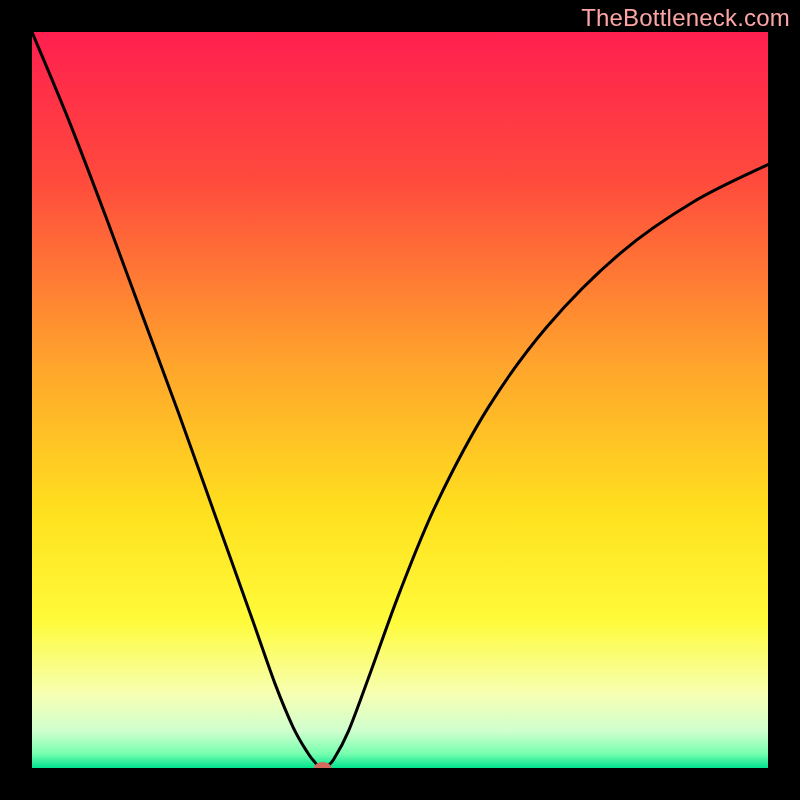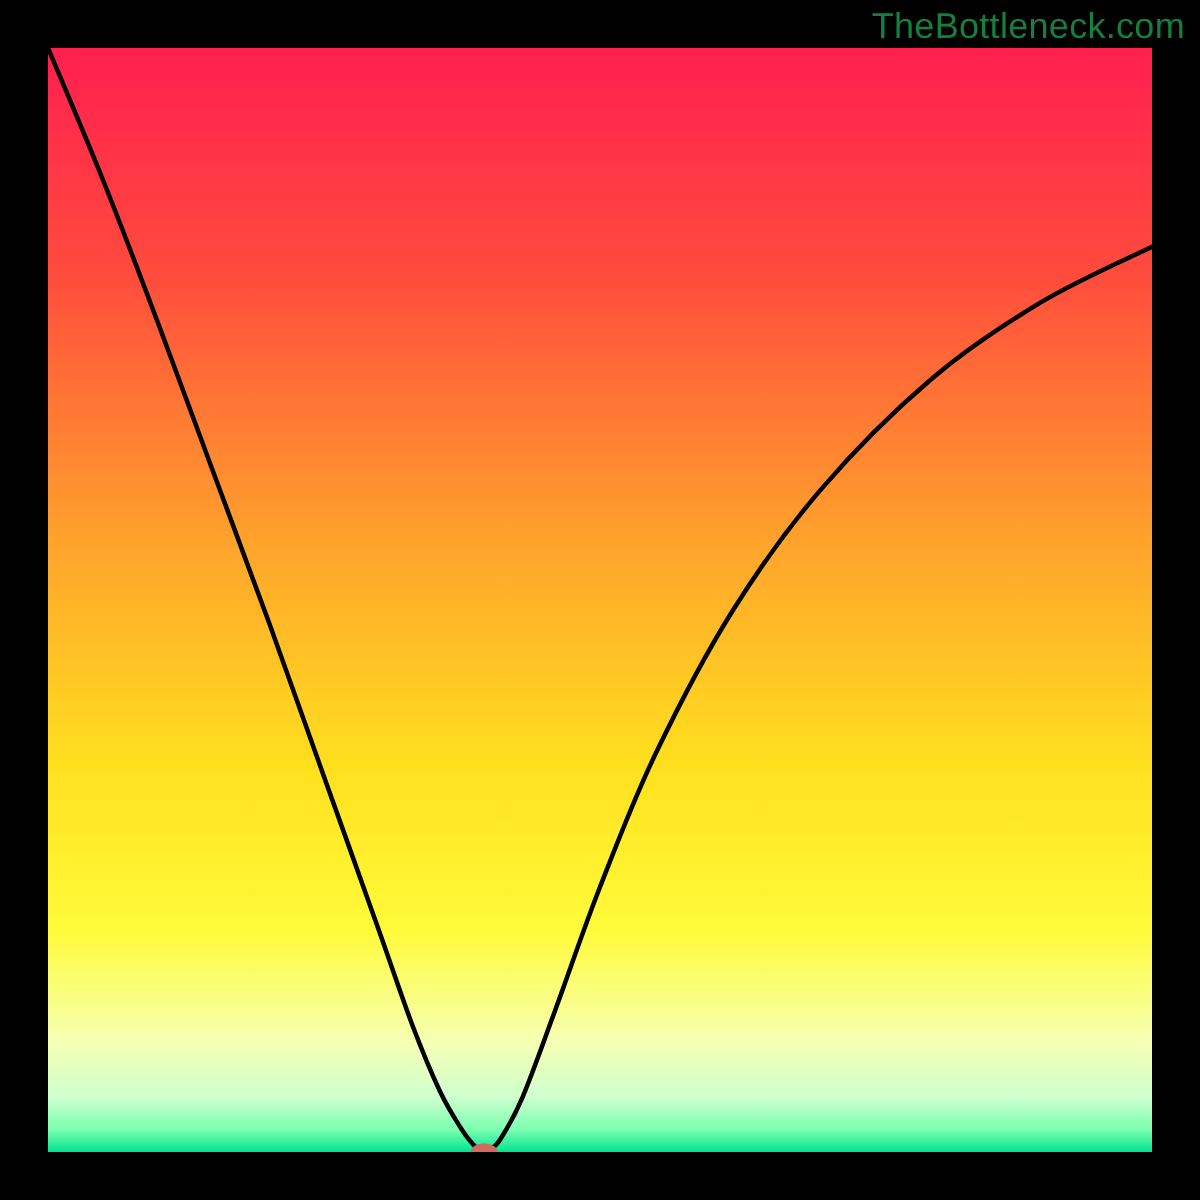--- a/index.html
+++ b/index.html
@@ -23,21 +23,21 @@
     top: 32px;
     left: 32px;
     width: 736px;
     height: 736px;
     overflow: hidden;
   }
   .watermark {
     position: absolute;
     top: 4px;
     right: 10px;
-    color: #15803d;
+    color: #fca5a5;
     font-size: 24px;
     font-weight: 500;
     letter-spacing: 0.2px;
     font-family: Arial, Helvetica, sans-serif;
   }
   svg { display: block; }
 </style>
 </head>
 <body>
 

